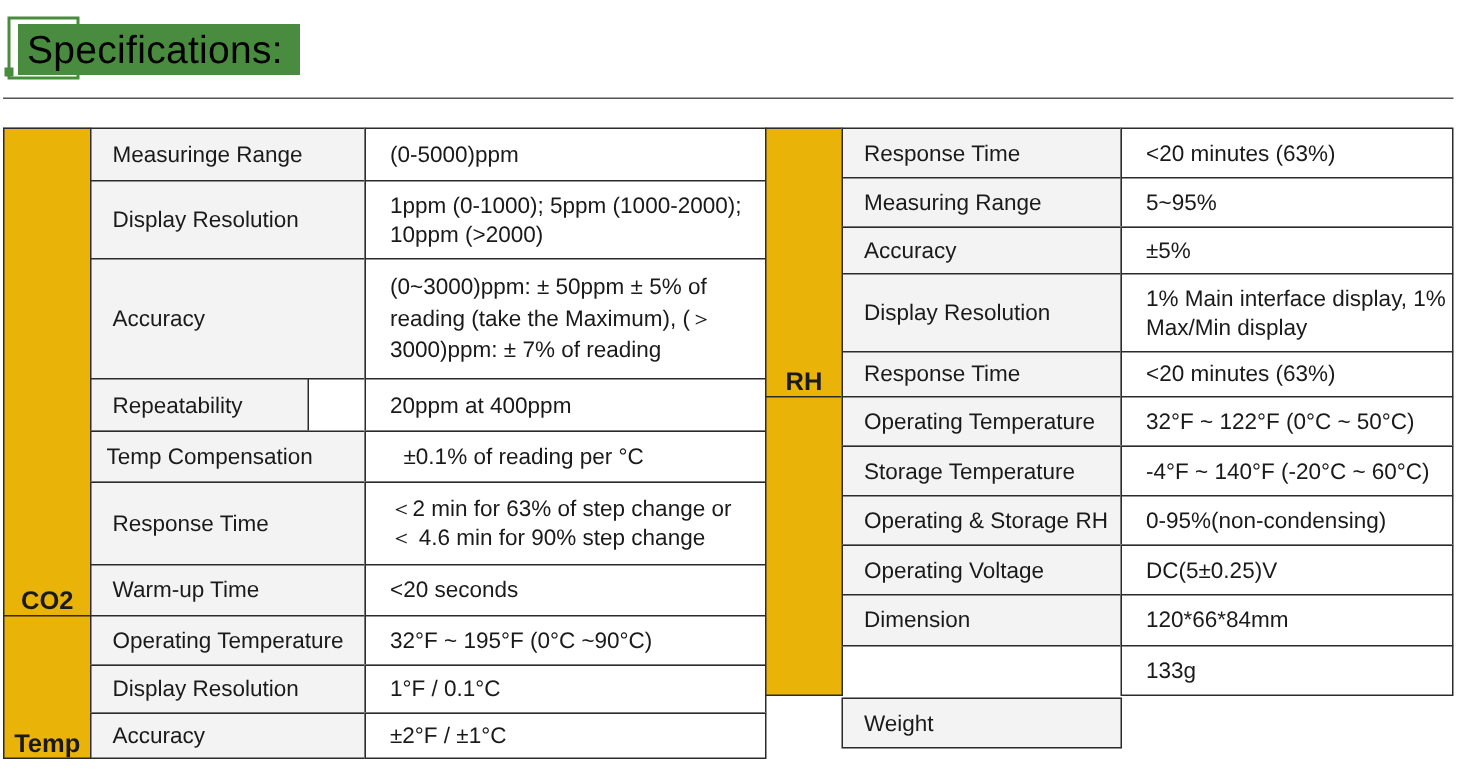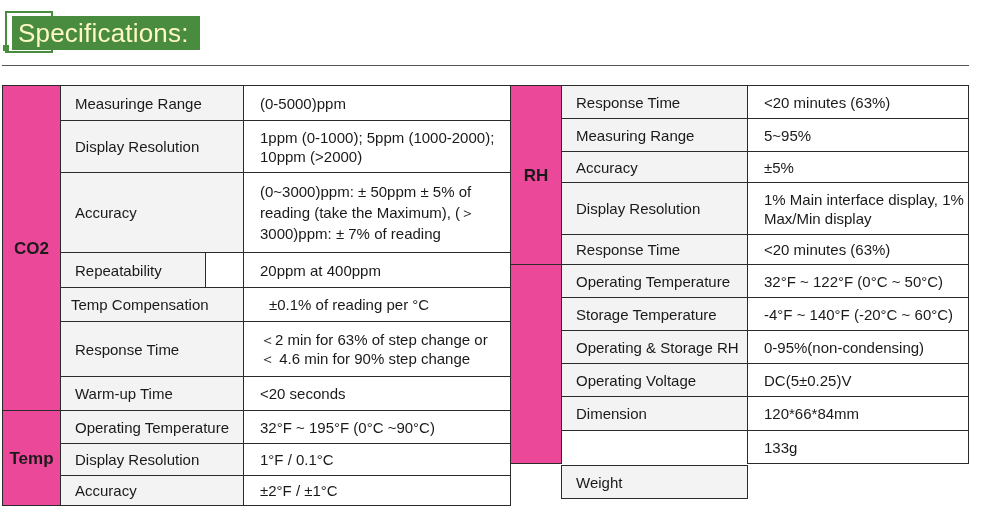--- a/index.html
+++ b/index.html
@@ -3,27 +3,27 @@
   <meta charset="utf-8">
   <style>
     html, body { margin: 0; padding: 0; background: #ffffff; }
     body { width: 985px; height: 517px; position: relative; overflow: hidden;
            font-family: "Liberation Sans", sans-serif; color: #1a1a1a; }
     .title-wrap { position: absolute; left: 0; top: 0; width: 260px; height: 62px; }
     .title-outline { position: absolute; left: 5px; top: 11px; width: 48px; height: 42px;
                      border: 2px solid #4a8c3f; box-sizing: border-box; }
     .title-dot { position: absolute; left: 3px; top: 45px; width: 6px; height: 6px; background: #4a8c3f; }
     .title-badge { position: absolute; left: 12px; top: 16px; width: 188px; height: 34px;
-                   background: #4a8c3f; color: #fef9c3; font-size: 26px; font-weight: normal;
+                   background: #4a8c3f; color: #000000; font-size: 26px; font-weight: normal;
                    line-height: 34px; padding-left: 6px; box-sizing: border-box; letter-spacing: 0.2px; }
     .rule { position: absolute; left: 2px; top: 65px; width: 967px; height: 1px; background: #555; }
 
     .cell { position: absolute; box-sizing: border-box; border: 1px solid #2b2b2b;
             font-size: 15px; line-height: 19px; display: flex; align-items: center; }
-    .cat { background: #ec4899; justify-content: center; font-weight: bold; font-size: 17px; }
+    .cat { background: #eab308; justify-content: center; font-weight: bold; font-size: 17px; align-items: flex-end; }
     .lbl { background: #f3f3f3; padding-left: 14px; }
     .val { background: #ffffff; padding-left: 16px; padding-right: 4px; }
   </style>
 </head>
 <body>
 
 <div class="title-wrap">
   <div class="title-outline"></div>
   <div class="title-dot"></div>
   <div class="title-badge">Specifications:</div>

